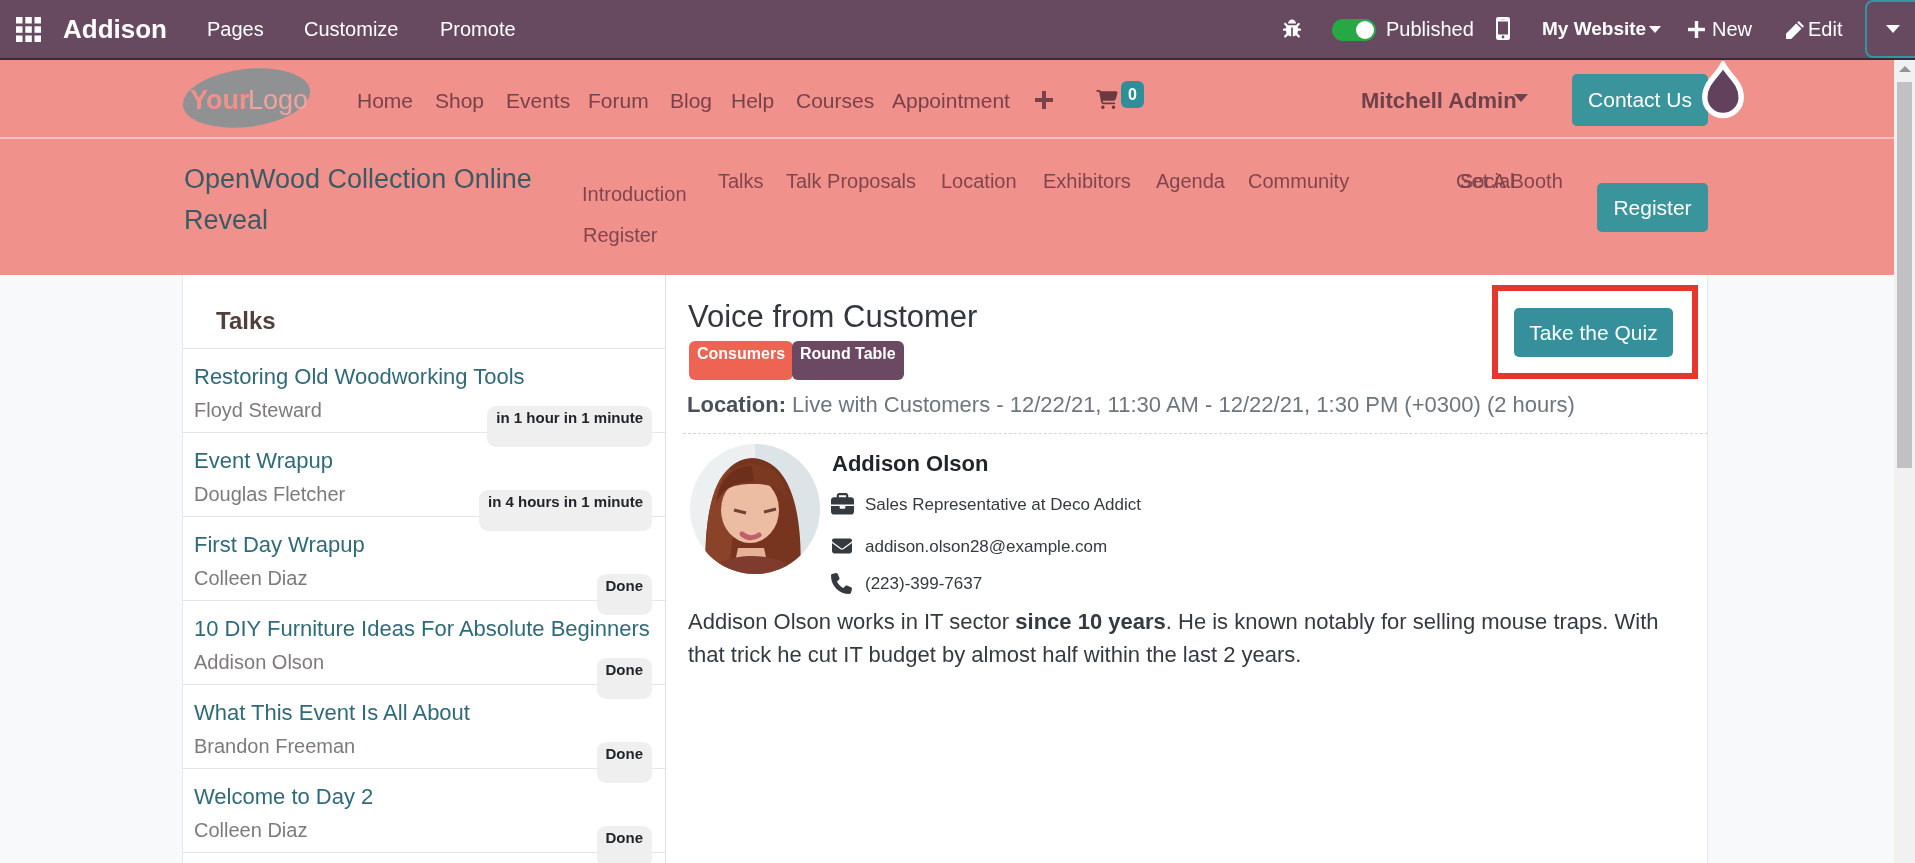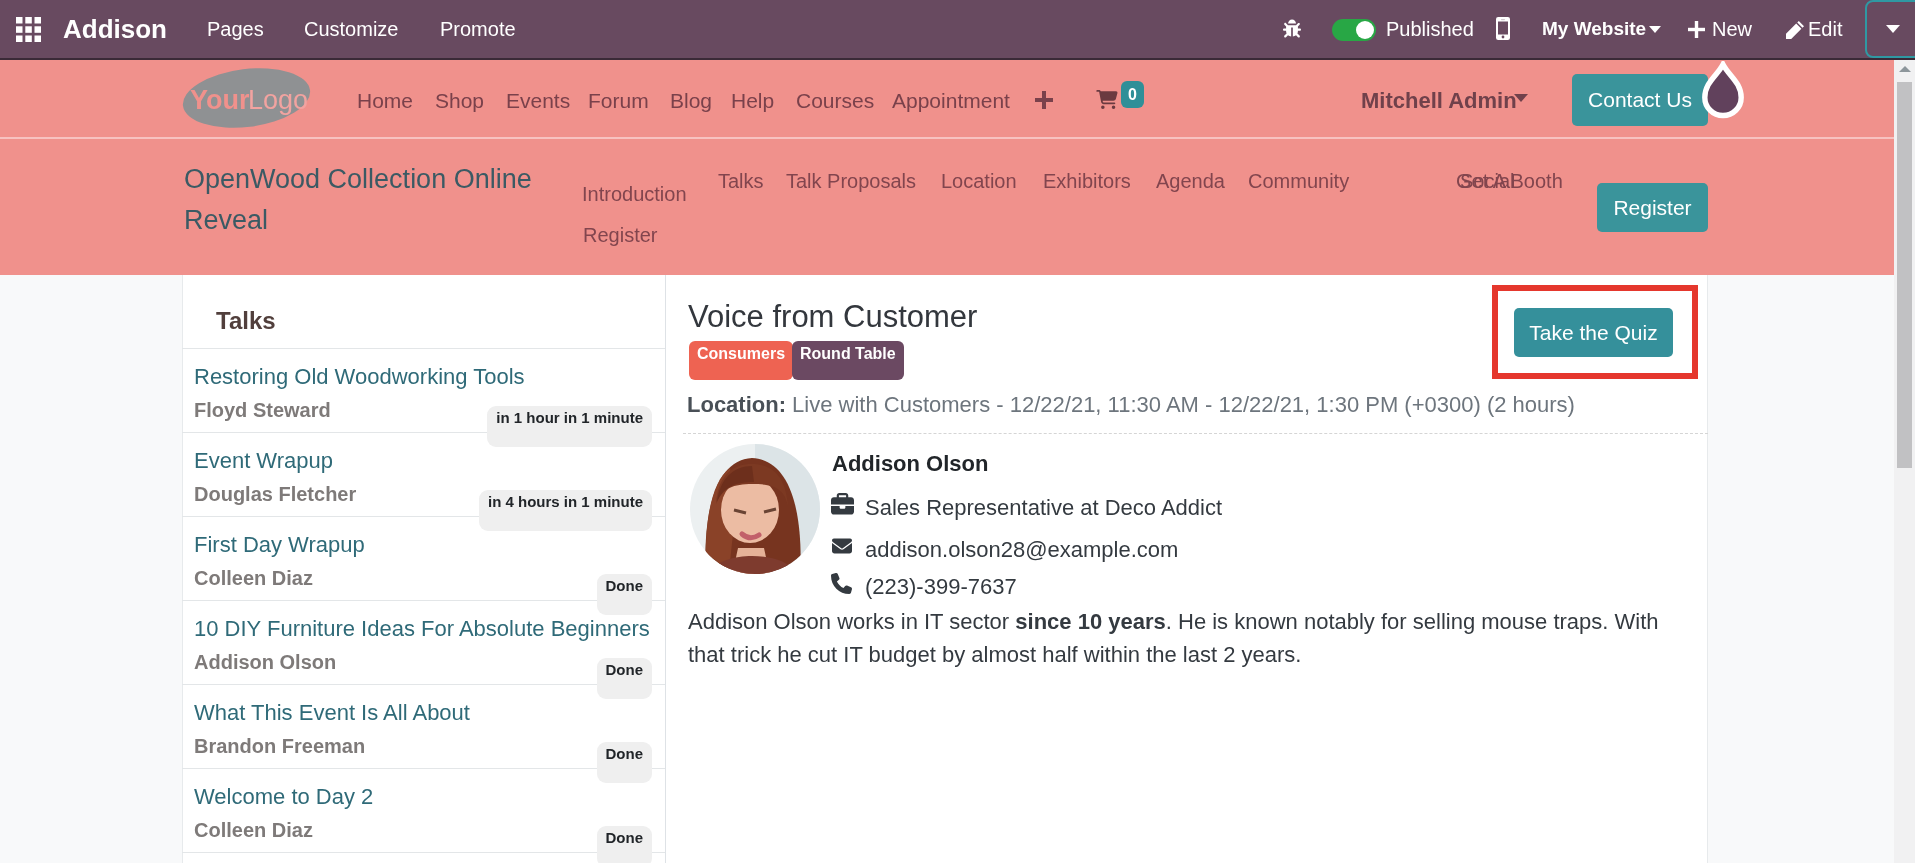--- a/index.html
+++ b/index.html
@@ -19,28 +19,28 @@
   .elink { position:absolute; height:28px; line-height:28px; font-size:20px; color:#82454e; white-space:nowrap; }
   .tealbtn { position:absolute; background:#3A949B; color:#fff; border-radius:5px; text-align:center; }
 
   
   #contentbg { position:absolute; left:0; top:275px; width:1894px; height:588px; background:#f8f9fa; }
   #whitepanel { position:absolute; left:182px; top:275px; width:1526px; height:588px; background:#fff;
                 border-left:1px solid #e7eaec; border-right:1px solid #e7eaec; }
   #leftcol { position:absolute; left:182px; top:275px; width:484px; height:588px; border-right:1px solid #dee2e6; }
   .rowline { position:absolute; left:0; width:483px; height:0; border-top:1px solid #e3e6e8; }
   .ttl { position:absolute; left:12px; font-size:22px; color:#2f6a78; white-space:nowrap; }
-  .sub { position:absolute; left:12px; font-size:20px; color:#7e7a79; white-space:nowrap;font-weight:bold; }
+  .sub { position:absolute; left:12px; font-size:20px; color:#7e7a79; white-space:nowrap; }
   .badge { position:absolute; background:#efefef; border-radius:9px; color:#212529; font-weight:bold;
            font-size:15px; height:41px; line-height:23px; padding:0 9px; white-space:nowrap; }
 
   #rightcol { position:absolute; left:683px; top:275px; width:1025px; height:588px; }
   .cbadge { position:absolute; height:39px; line-height:25px; border-radius:6px; padding:0 8px;
             color:#fff; font-weight:bold; font-size:16px; white-space:nowrap; }
-  .irow { position:absolute; font-size:22px; color:#343a40; white-space:nowrap; }
+  .irow { position:absolute; font-size:17px; color:#343a40; white-space:nowrap; }
 
   
   #sbtrack { position:absolute; left:1894px; top:60px; width:21px; height:803px; background:#f1f1f2; }
   #sbthumb { position:absolute; left:1897px; top:82px; width:15px; height:386px; background:#c1c1c3; }
 </style>
 </head>
 <body>
 
 <div id="topbar">
   <svg class="abs" style="left:16px;top:17px" width="25" height="25">

